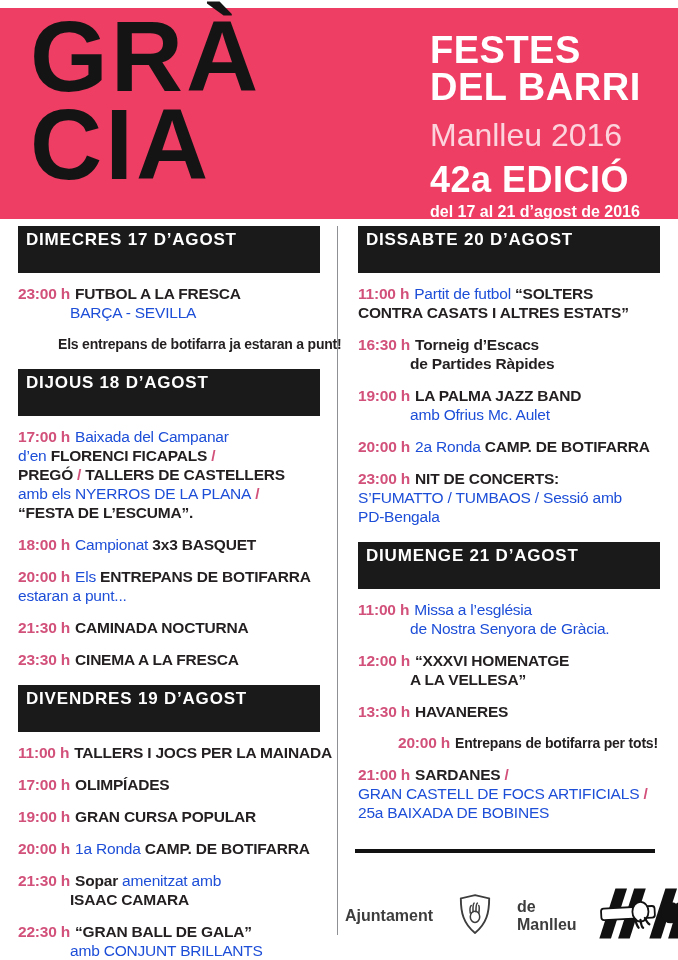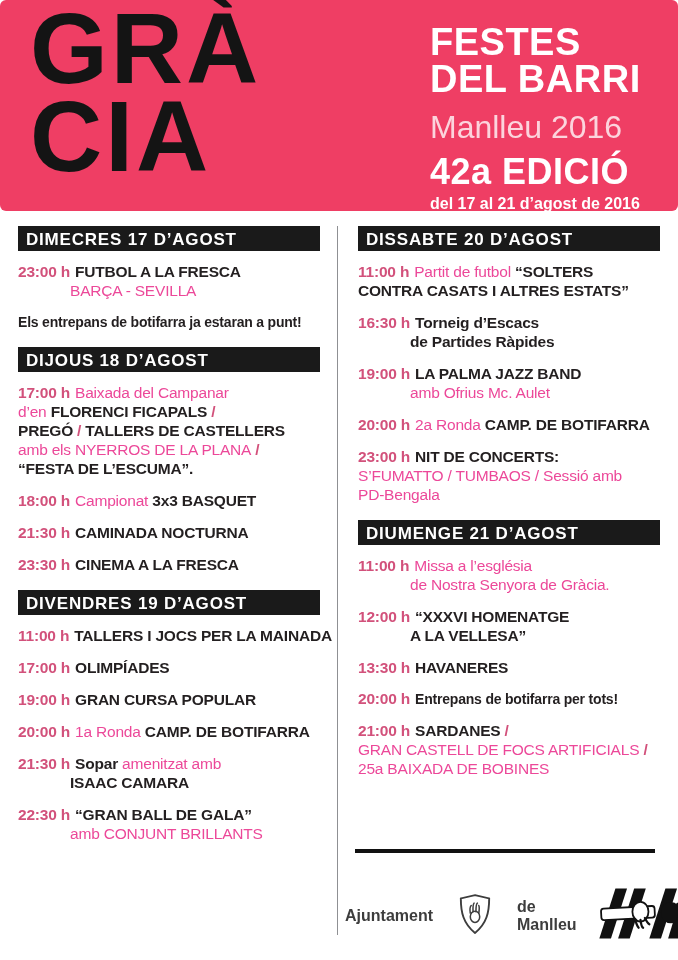--- a/index.html
+++ b/index.html
@@ -1,46 +1,46 @@
 <!DOCTYPE html>
 <html><head>
 <meta charset="utf-8">
 <style>
   * { margin:0; padding:0; box-sizing:border-box; }
   body { background:#fff; font-family:"Liberation Sans", sans-serif; }
   .poster { position:relative; width:678px; height:960px; background:#fff; overflow:hidden; }
 
   
-  .masthead { position:absolute; left:0; top:0; width:678px; height:211px; background:#ef3e64;border-radius:6px; }
+  .masthead { position:absolute; left:0; top:8px; width:678px; height:211px; background:#ef3e64; }
   .logo { position:absolute; left:30px; top:4px; font-weight:bold; font-size:100px;
           line-height:0.88; color:#141414; letter-spacing:3px; }
   .hdr-right { position:absolute; left:430px; top:24px; color:#fff; }
   .hdr-title { font-size:38px; font-weight:bold; line-height:0.98; letter-spacing:0.5px; }
   .hdr-sub { margin-top:11px; font-size:32px; color:rgba(255,255,255,0.78); }
   .hdr-ed { margin-top:5px; font-size:36px; font-weight:bold; letter-spacing:0.5px; }
   .hdr-dates { margin-top:2px; font-size:16px; font-weight:bold; }
 
   
   .content { position:absolute; left:18px; top:226px; width:642px; display:flex; }
   .col { width:302px; }
   .col + .col { margin-left:38px; width:304px; }
   .divider { position:absolute; left:337px; top:226px; width:1px; height:709px; background:#8f9093; }
 
   .section { margin-bottom:16px; }
   .section-bar { background:#1a1a1a; color:#fff; font-weight:bold; font-size:17px;
-                 letter-spacing:0.8px; padding:4px 8px 1px 8px; margin-bottom:11px; white-space:nowrap; }
+                 letter-spacing:0.8px; padding:4px 8px 23px 8px; margin-bottom:11px; white-space:nowrap; }
   .event { margin-bottom:13px; }
   .line { font-size:15.5px; line-height:19px; letter-spacing:-0.2px; white-space:nowrap; }
   .line.indent { padding-left:52px; }
   .time { color:#d2517b; font-weight:bold; margin-right:5px; }
   .sg-bold { color:#231f20; font-weight:bold; }
-  .sg-gray { color:#ec4899; }
+  .sg-gray { color:#1d4ed8; }
   .sg-pink { color:#d2517b; font-weight:bold; }
   .sg-boldsm { color:#231f20; font-weight:bold; font-size:14px; }
-  .event.note .line { line-height:17px; }
+  .event.note .line { line-height:17px;margin-left:40px; }
 
   
   .footer { position:absolute; left:345px; top:849px; width:315px; }
   .footer-rule { height:4px; background:#111; width:300px; margin-left:10px; }
   .footer-row { display:flex; align-items:center; margin-top:30px;gap:17px; }
   .org { font-size:16px; font-weight:bold; color:#3d3d3d; }
   .shield { margin:0 8px; }
   .hands { margin-left:auto; }
 </style>
 </head>
@@ -82,20 +82,24 @@
           <div class="section-bar">DIJOUS 18 D’AGOST</div>
           <div class="event">
             <div class="line"><span class="time">17:00 h</span><span class="sg-gray">Baixada del Campanar</span></div>
             <div class="line"><span class="sg-gray">d’en </span><span class="sg-bold">FLORENCI FICAPALS</span><span class="sg-pink"> /</span></div>
             <div class="line"><span class="sg-bold">PREGÓ</span><span class="sg-pink"> / </span><span class="sg-bold">TALLERS DE CASTELLERS</span></div>
             <div class="line"><span class="sg-gray">amb els NYERROS DE LA PLANA</span><span class="sg-pink"> /</span></div>
             <div class="line"><span class="sg-bold">“FESTA DE L’ESCUMA”.</span></div>
           </div>
           <div class="event">
             <div class="line"><span class="time">18:00 h</span><span class="sg-gray">Campionat </span><span class="sg-bold">3x3 BASQUET</span></div>
+          </div>
+          <div class="event">
+            <div class="line"><span class="time">20:00 h</span><span class="sg-gray">Els </span><span class="sg-bold">ENTREPANS DE BOTIFARRA</span></div>
+            <div class="line"><span class="sg-gray">estaran a punt...</span></div>
           </div>
           <div class="event">
             <div class="line"><span class="time">21:30 h</span><span class="sg-bold">CAMINADA NOCTURNA</span></div>
           </div>
           <div class="event">
             <div class="line"><span class="time">23:30 h</span><span class="sg-bold">CINEMA A LA FRESCA</span></div>
           </div>
         </div>
         <div class="section">
           <div class="section-bar">DIVENDRES 19 D’AGOST</div>

